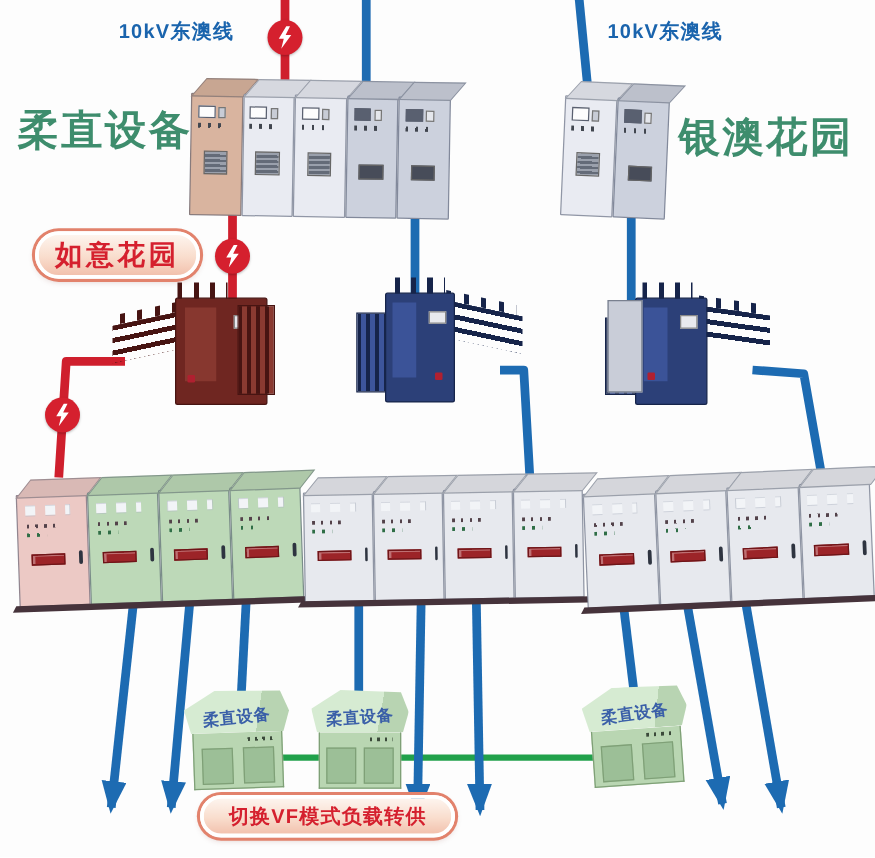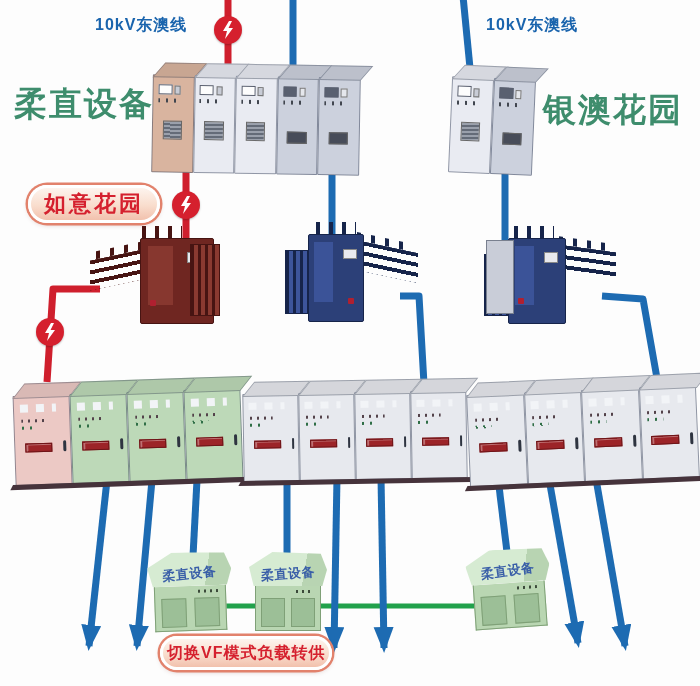--- a/index.html
+++ b/index.html
@@ -18,21 +18,21 @@
   .garden{position:absolute;z-index:3;font-size:33px;font-weight:bold;color:var(--garden-green,#3e8d6d);letter-spacing:2px;}
   
   .pill{
     position:absolute;z-index:5;display:flex;align-items:center;justify-content:center;
     background:linear-gradient(180deg,#fdf4ee 0%,#f9ddcd 55%,#f2c1ad 100%);
     border:3px solid #fff;border-radius:22px;
     box-shadow:0 0 0 2.5px #e2826c,0 2px 5px rgba(120,40,30,.25);
     color:var(--badge-red,#d5202e);font-weight:bold;white-space:nowrap;
   }
   .pill.outage{left:28px;top:185px;width:126px;height:32px;font-size:22px;letter-spacing:3px;}
-  .pill.vf{left:160px;top:636px;height:28px;padding:0 4px;font-size:16px;letter-spacing:1px;}
+  .pill.vf{left:160px;top:636px;height:28px;padding:0 20px;font-size:16px;letter-spacing:1px;}
   
   .bolt{
     position:absolute;z-index:6;width:28px;height:28px;border-radius:50%;
     background:var(--badge-red,#d5202e);display:flex;align-items:center;justify-content:center;
     box-shadow:0 1px 2px rgba(0,0,0,.25);
   }
   .bolt svg{display:block;}
   
   .row{position:absolute;z-index:2;display:flex;align-items:stretch;}
   .cab{position:relative;flex:1;border:1px solid rgba(55,65,90,.5);border-radius:1px;}

